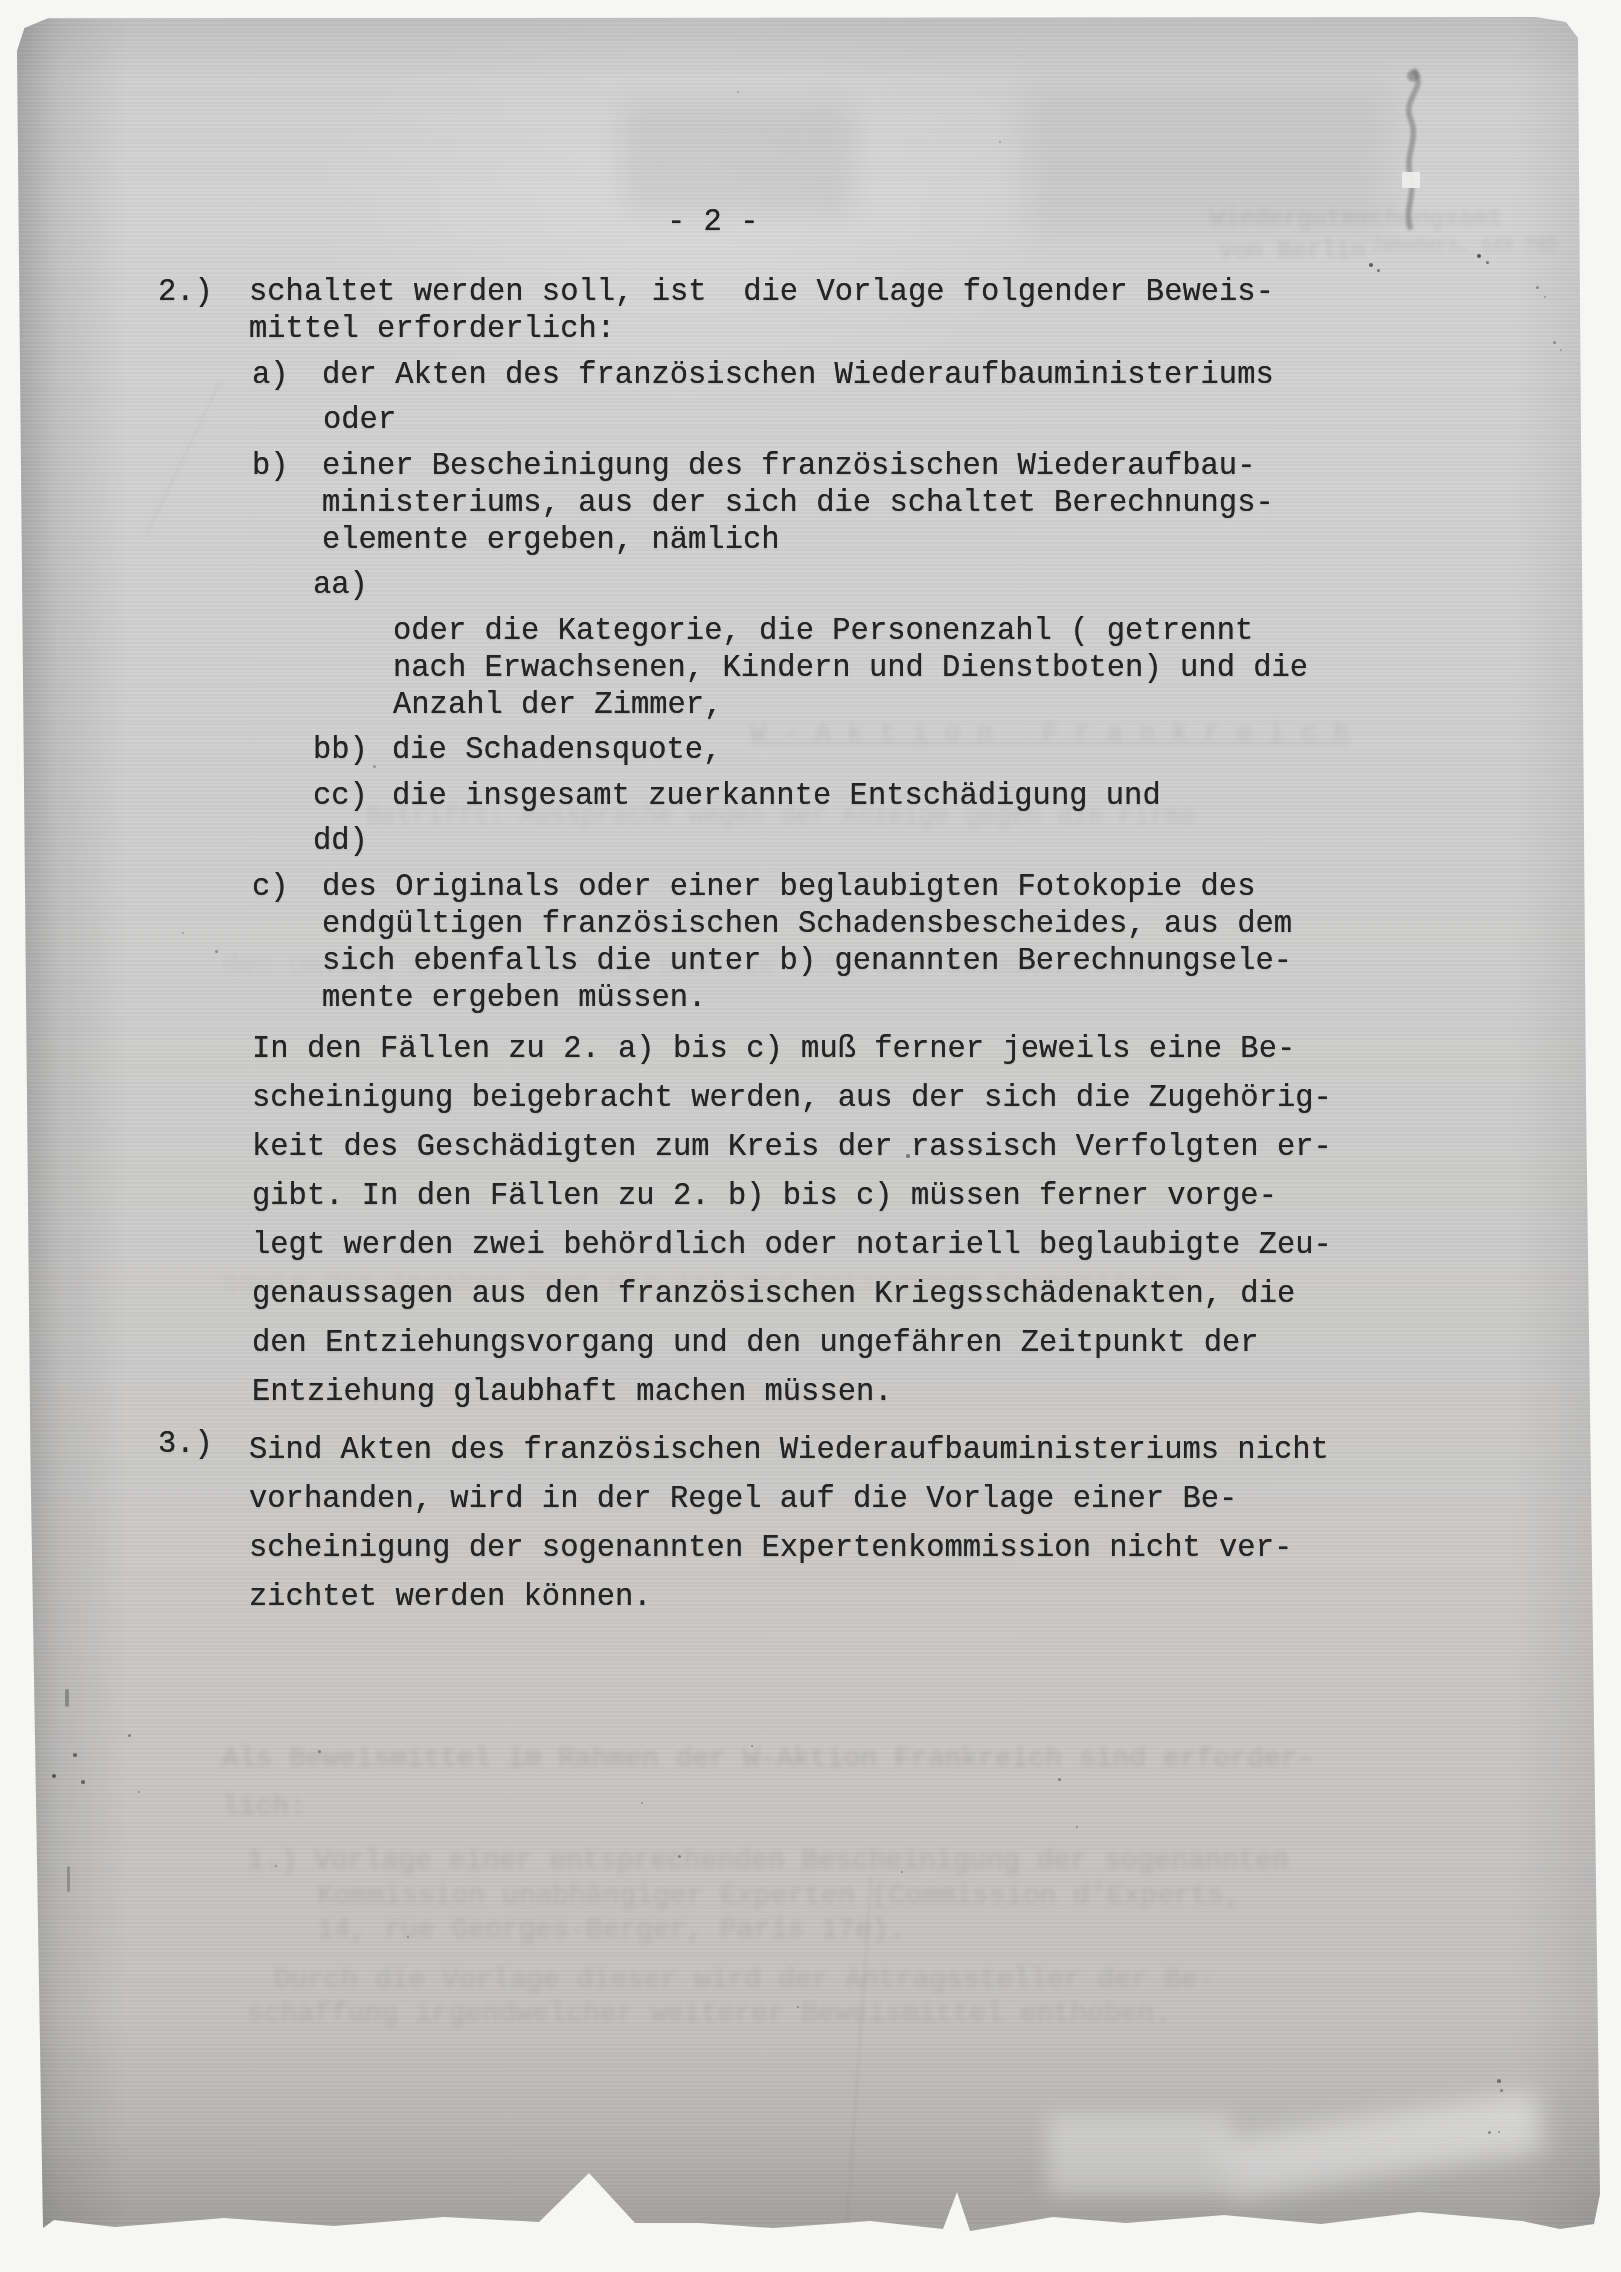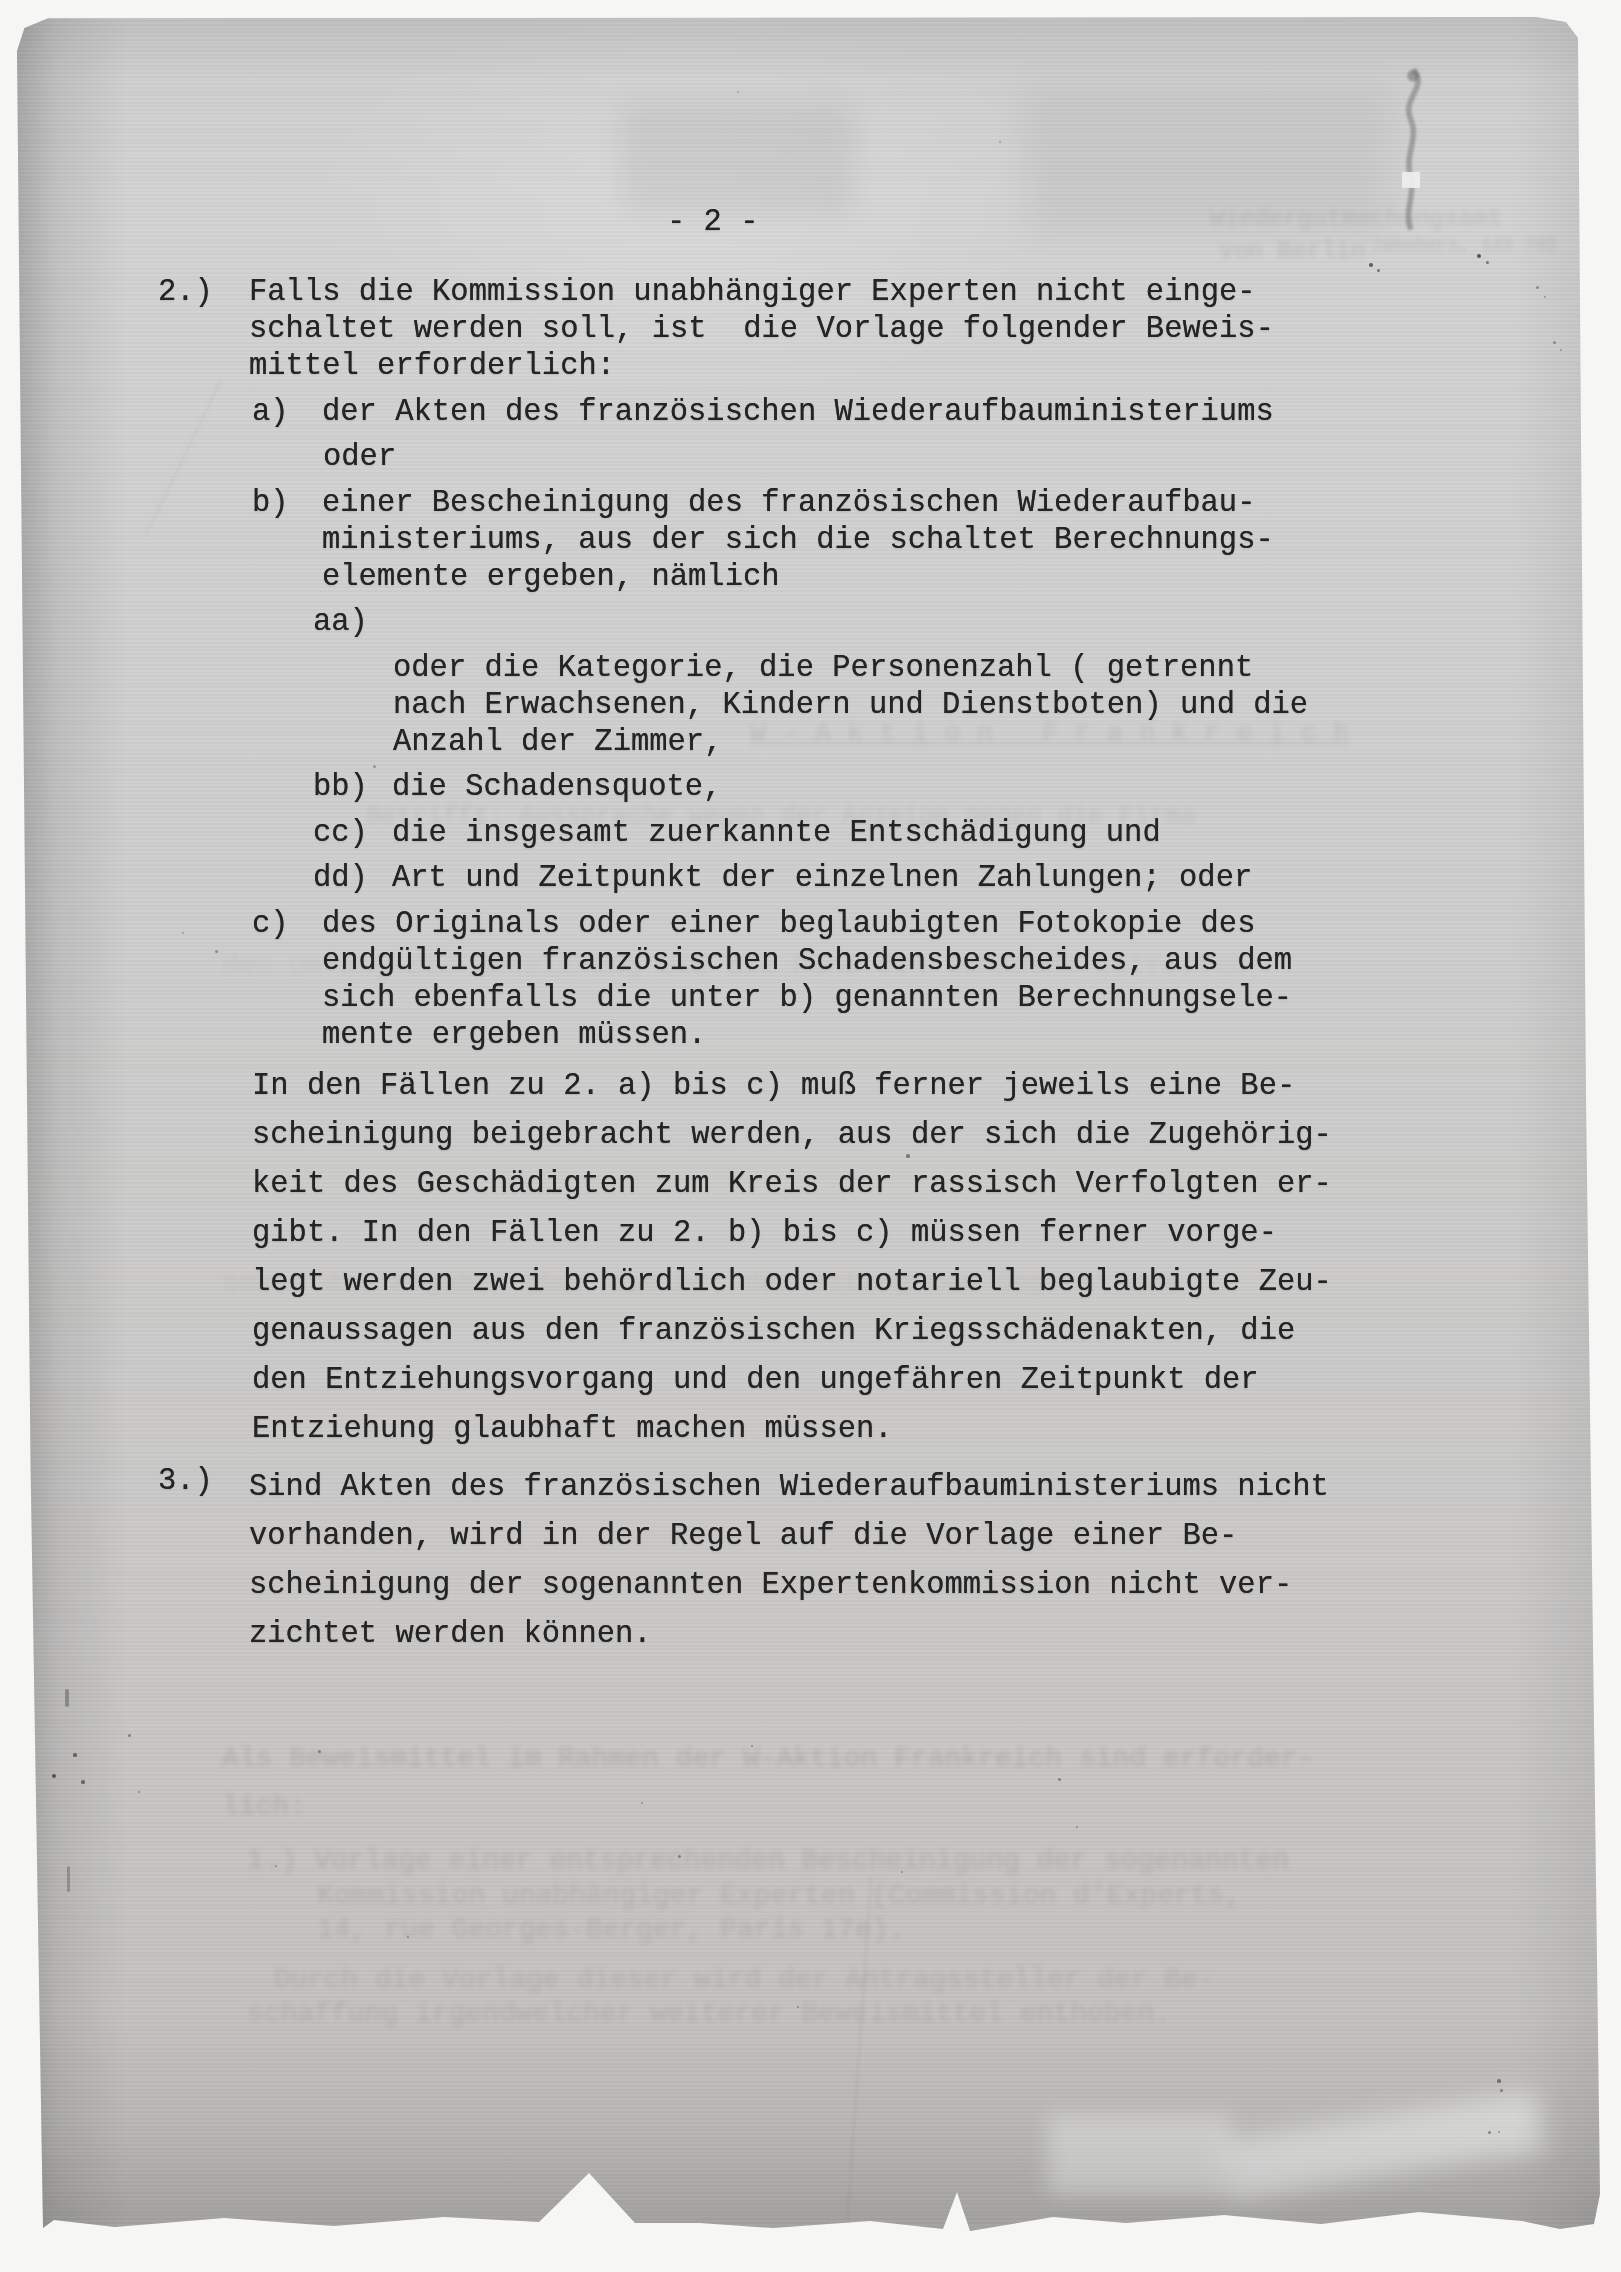--- a/index.html
+++ b/index.html
@@ -97,21 +97,20 @@
     <div class="ghost" style="left:317px;top:1880px;font-size:28px;opacity:.14;">Kommission unabhängiger Experten (Commission d'Experts,</div>
     <div class="ghost" style="left:317px;top:1914px;font-size:28px;opacity:.14;">14, rue Georges-Berger, Paris 17e).</div>
     <div class="ghost" style="left:274px;top:1964px;font-size:28px;opacity:.13;">Durch die Vorlage dieser wird der Antragssteller der Be-</div>
     <div class="ghost" style="left:247px;top:1998px;font-size:28px;opacity:.13;">schaffung irgendwelcher weiterer Beweismittel enthoben.</div>
 
     <div id="page-number">- 2 -</div>
     <div id="text-column">
         <div class="item l0 first">
           <span class="marker">2.)</span>
           <div>
-            <div class="tline">Falls die Kommission unabhängiger Experten nicht einge-</div>
             <div class="tline">schaltet werden soll, ist  die Vorlage folgender Beweis-</div>
             <div class="tline">mittel erforderlich:</div>
           </div>
         </div>
         <div class="item l1">
           <span class="marker">a)</span>
           <div>
             <div class="tline">der Akten des französischen Wiederaufbauministeriums</div>
           </div>
         </div>
@@ -145,23 +144,20 @@
           </div>
         </div>
         <div class="item l2">
           <span class="marker">cc)</span>
           <div>
             <div class="tline">die insgesamt zuerkannte Entschädigung und</div>
           </div>
         </div>
         <div class="item l2">
           <span class="marker">dd)</span>
-          <div>
-            <div class="tline">Art und Zeitpunkt der einzelnen Zahlungen; oder</div>
-          </div>
         </div>
         <div class="item l1">
           <span class="marker">c)</span>
           <div>
             <div class="tline">des Originals oder einer beglaubigten Fotokopie des</div>
             <div class="tline">endgültigen französischen Schadensbescheides, aus dem</div>
             <div class="tline">sich ebenfalls die unter b) genannten Berechnungsele-</div>
             <div class="tline">mente ergeben müssen.</div>
           </div>
         </div>

